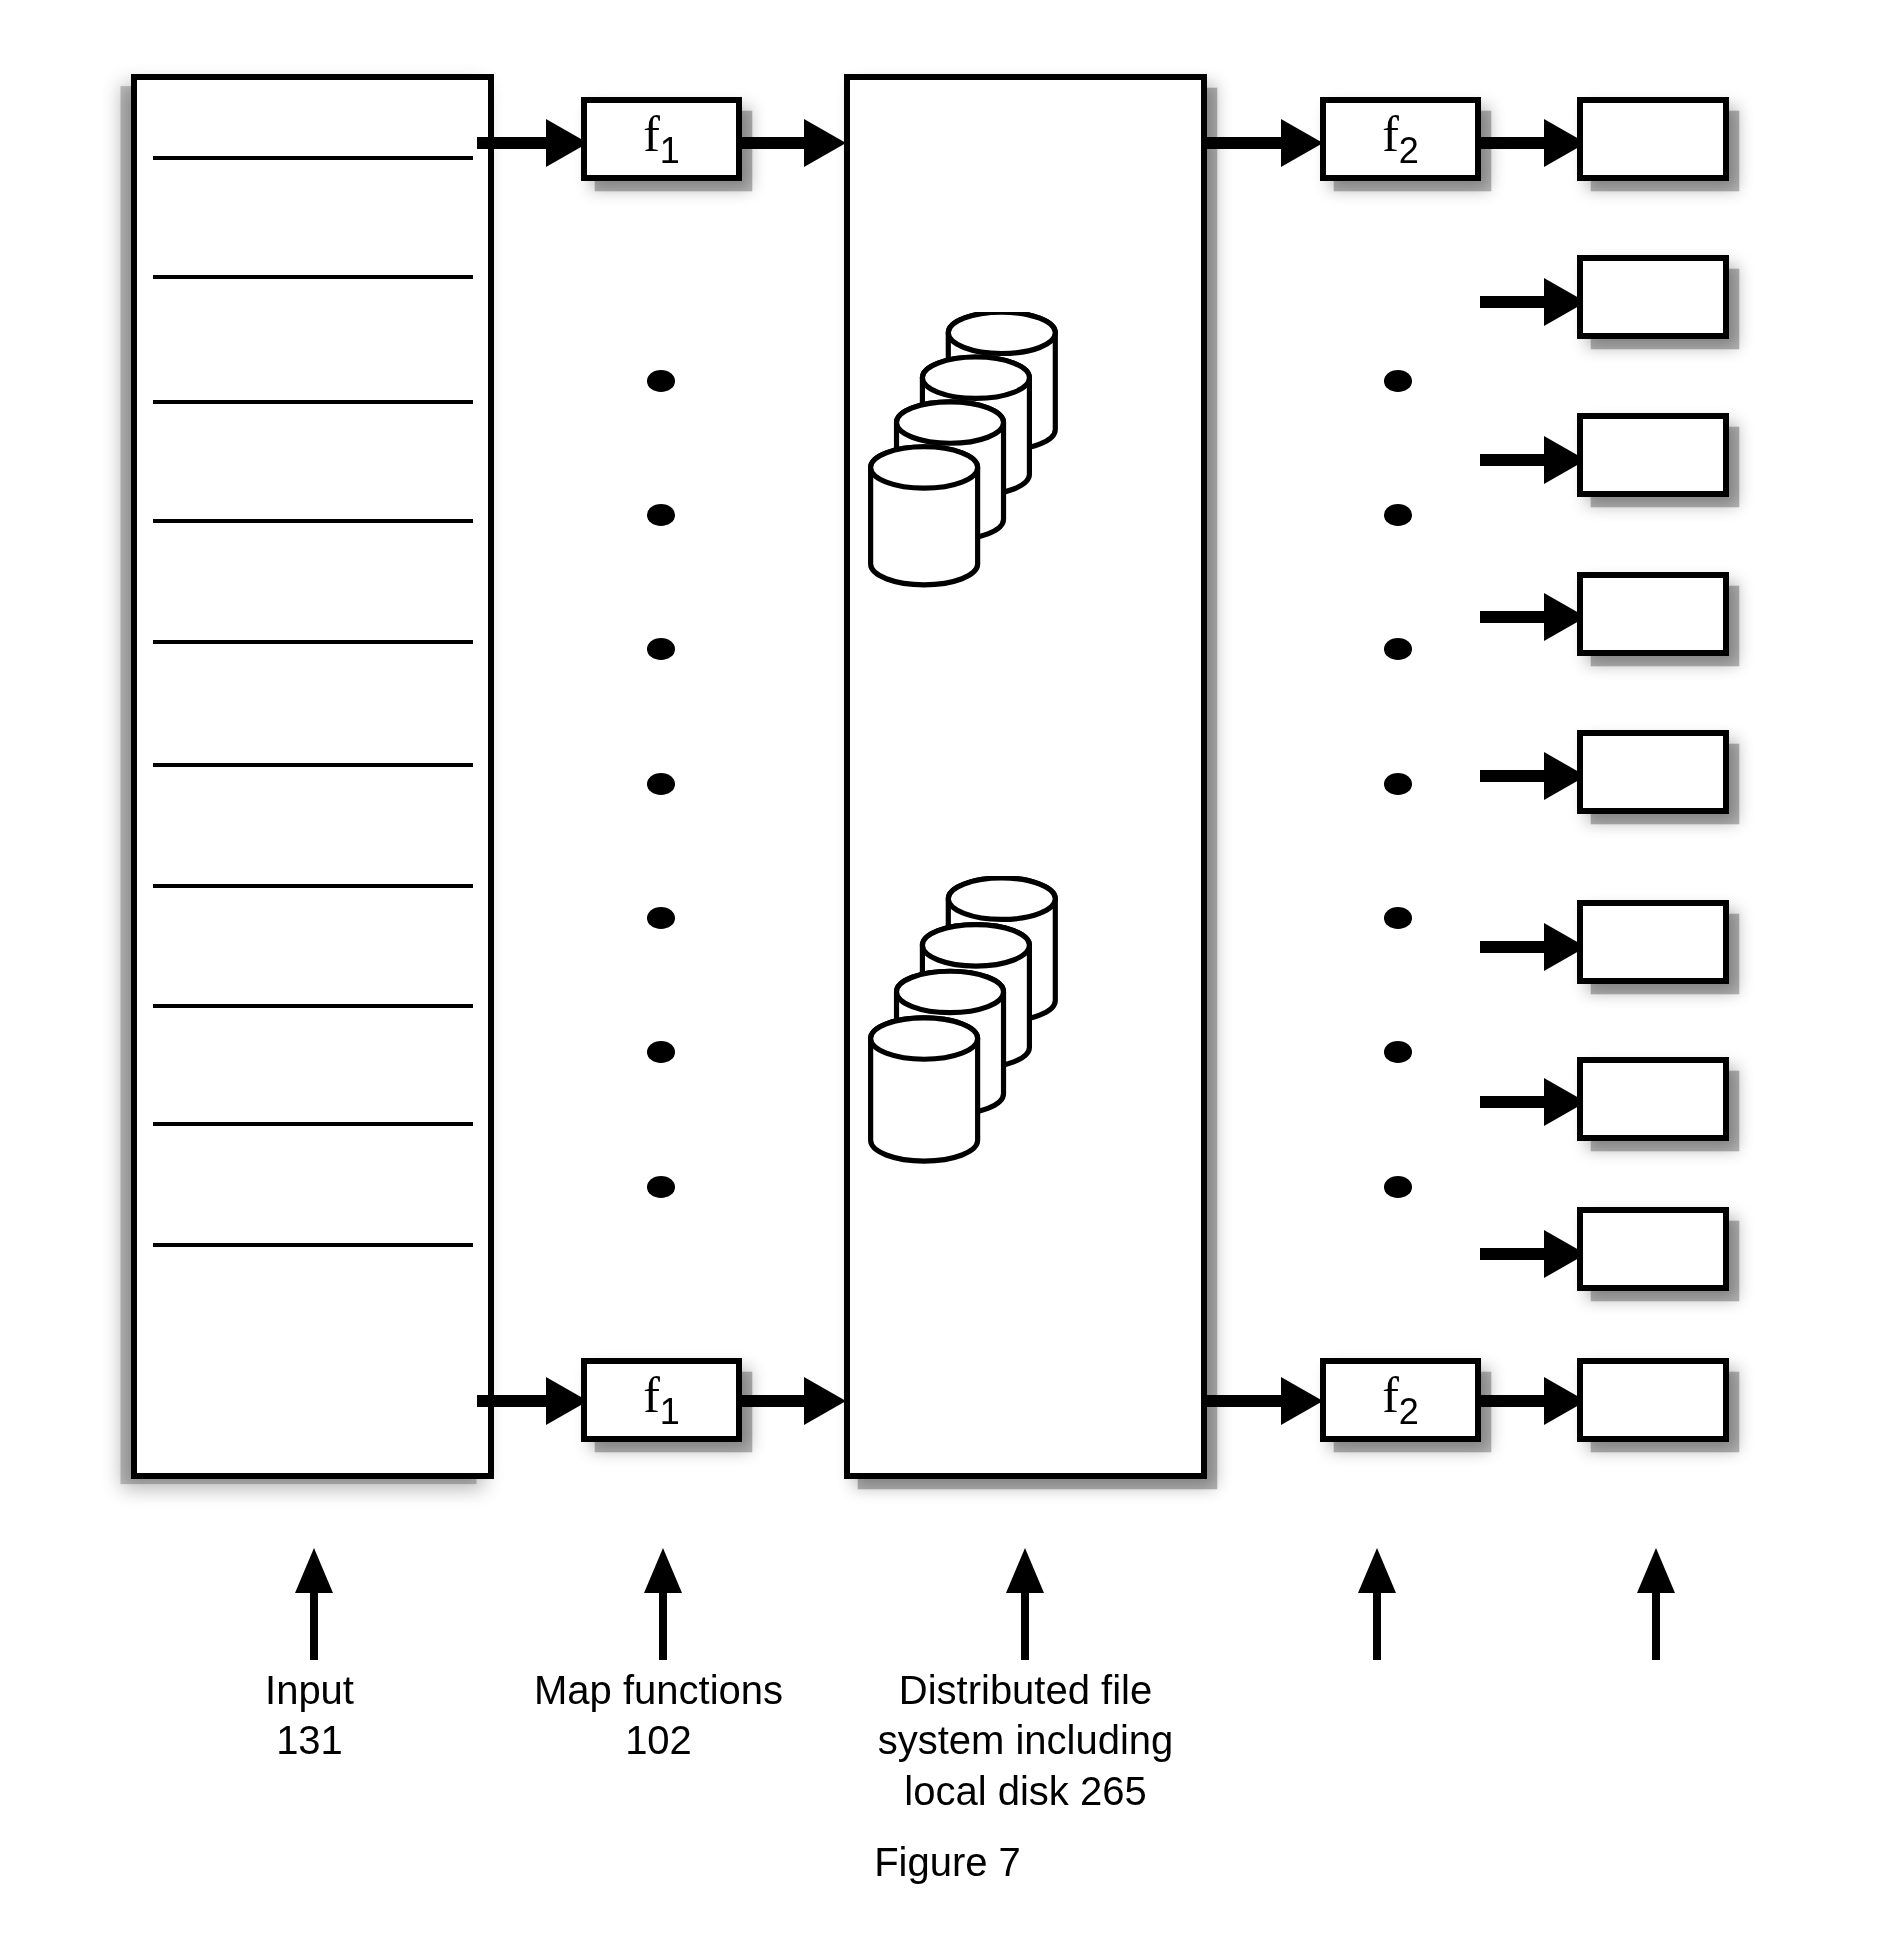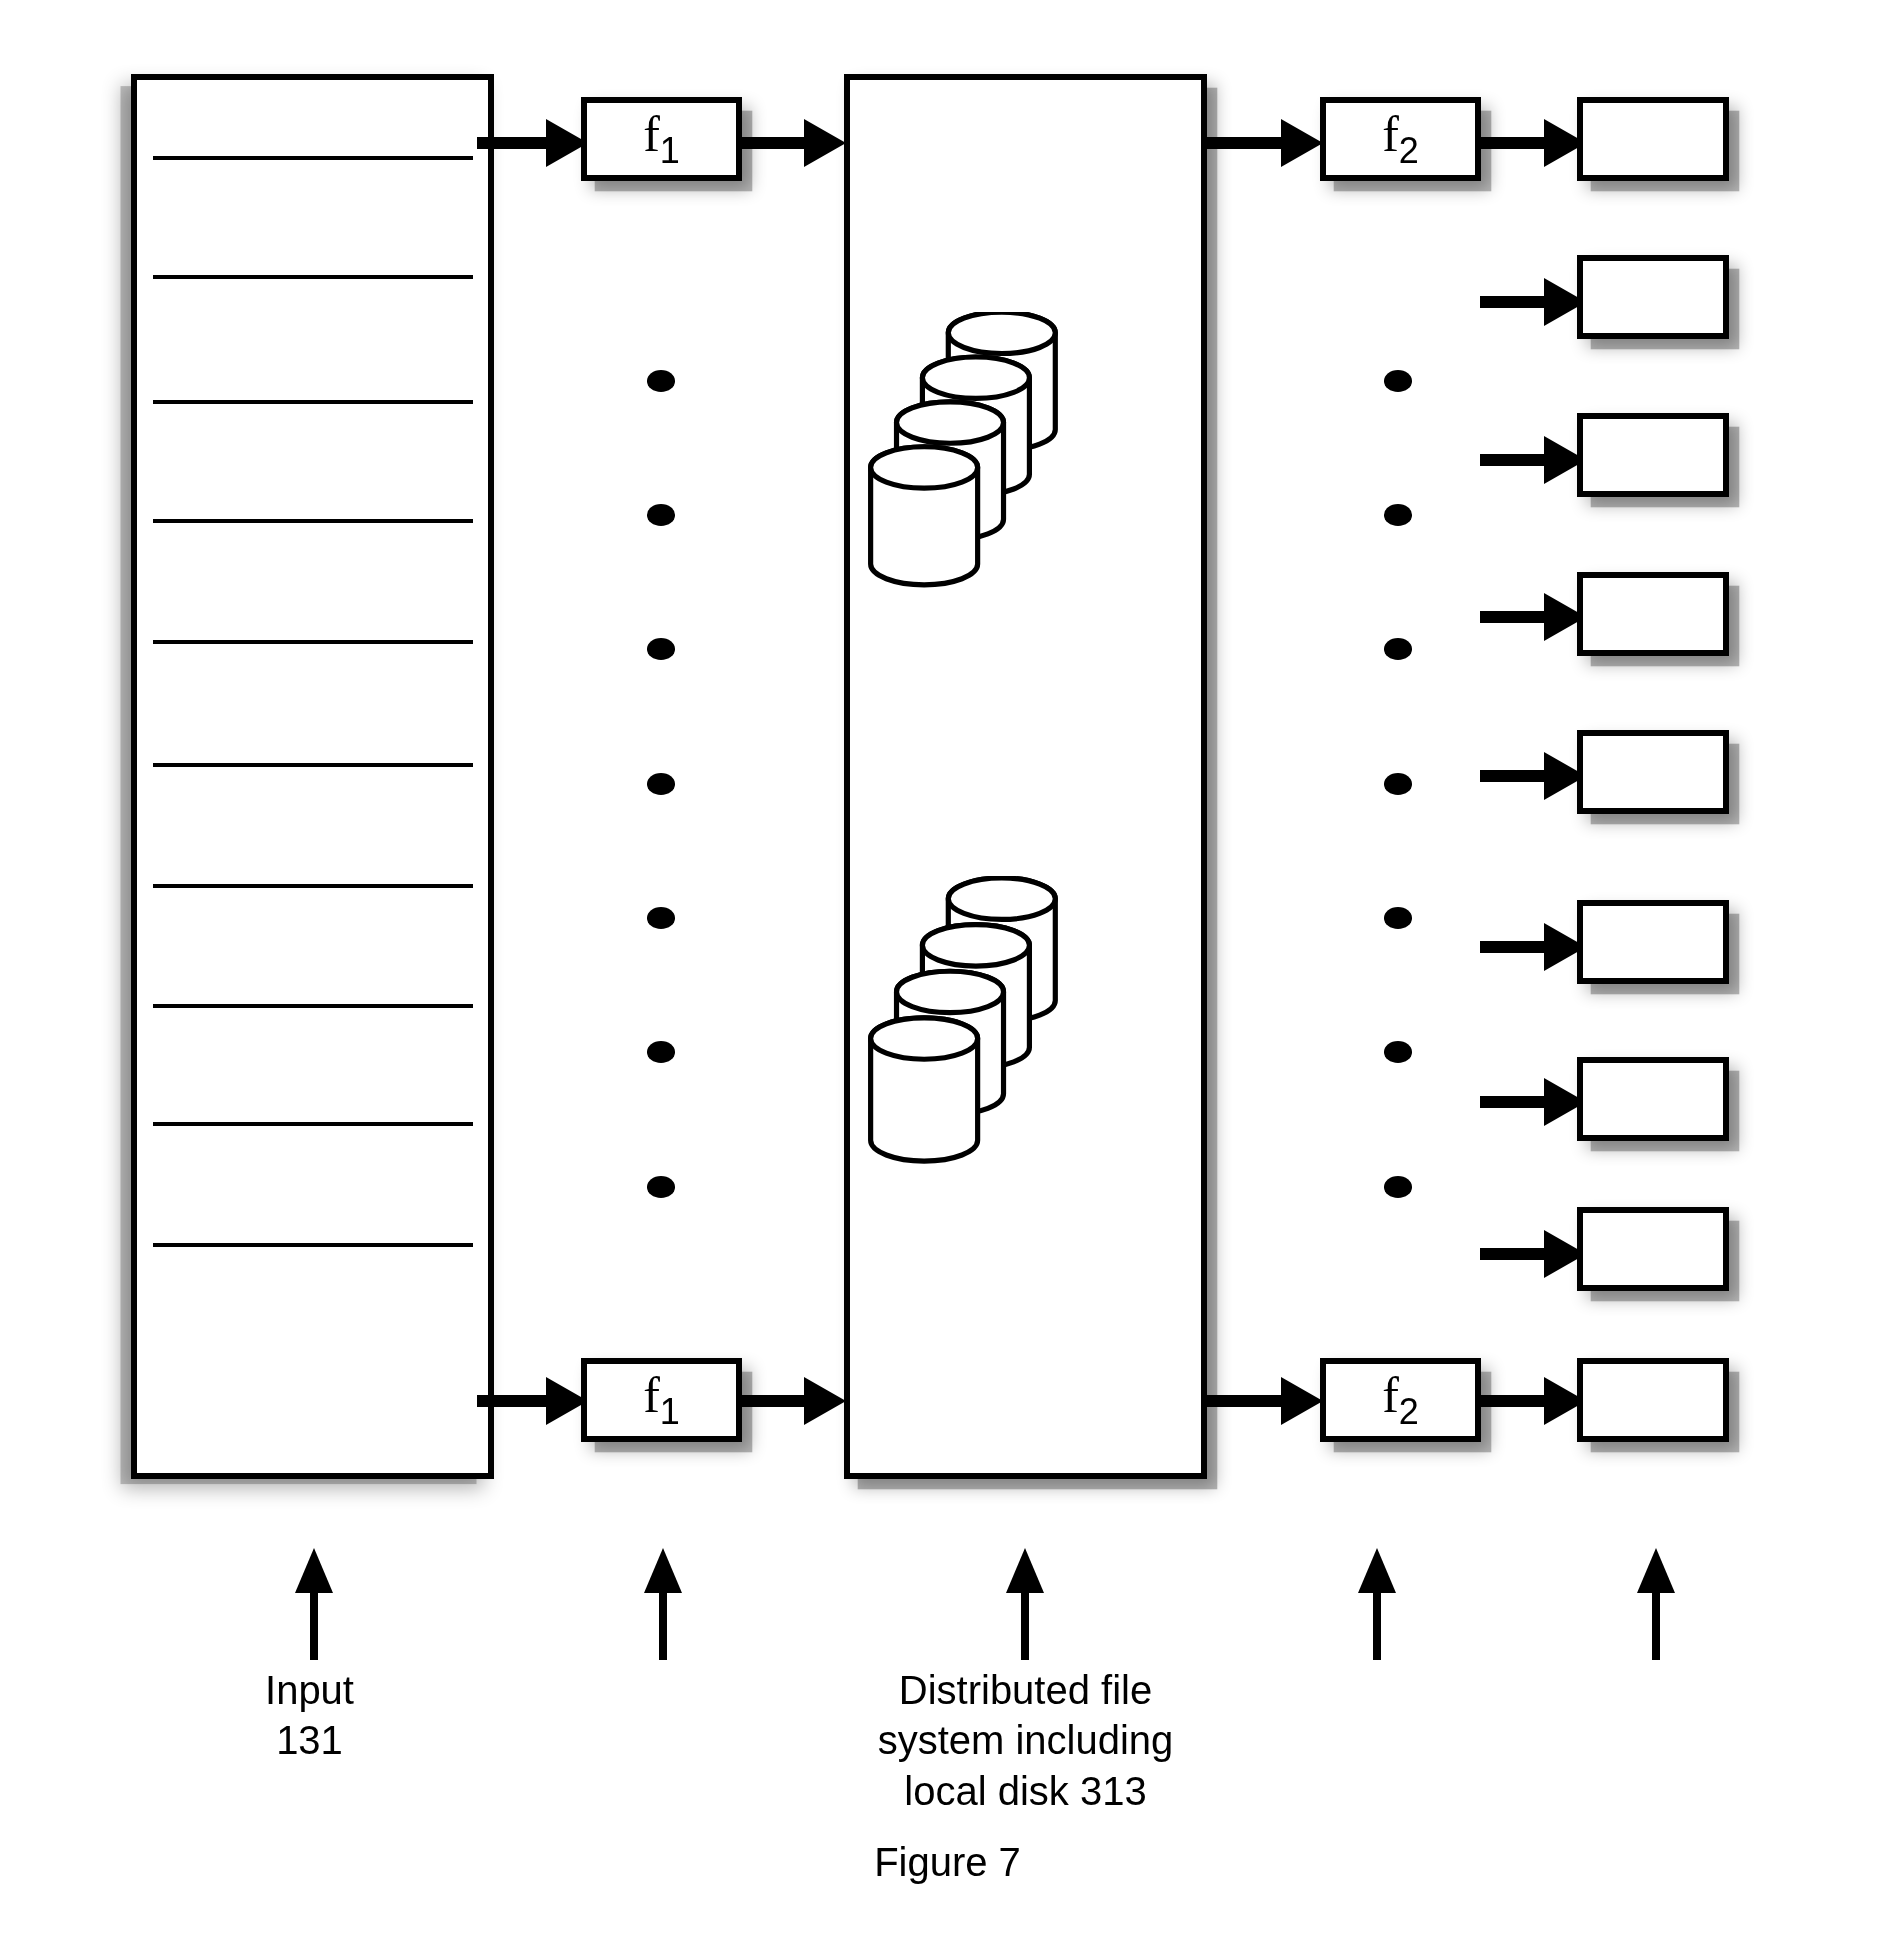--- a/index.html
+++ b/index.html
@@ -305,28 +305,30 @@
     <div class="shaft" style="height:86px;"></div>
     <div class="head"></div>
   </div>
   <div class="caption" style="left:180px; top:1665px; width:259px;">Input
 131</div>
 
   <div class="arrow-v" style="left:659px; top:1548px; height:112px;">
     <div class="shaft" style="height:86px;"></div>
     <div class="head"></div>
   </div>
+  <div class="caption" style="left:529px; top:1665px; width:259px;">Map functions
+102</div>
 
   <div class="arrow-v" style="left:1021px; top:1548px; height:112px;">
     <div class="shaft" style="height:86px;"></div>
     <div class="head"></div>
   </div>
   <div class="caption" style="left:857px; top:1665px; width:337px;">Distributed file
 system including
-local disk 313</div>
+local disk 265</div>
 
   <div class="arrow-v" style="left:1373px; top:1548px; height:112px;">
     <div class="shaft" style="height:86px;"></div>
     <div class="head"></div>
   </div>
 
   <div class="arrow-v" style="left:1652px; top:1548px; height:112px;">
     <div class="shaft" style="height:86px;"></div>
     <div class="head"></div>
   </div>

